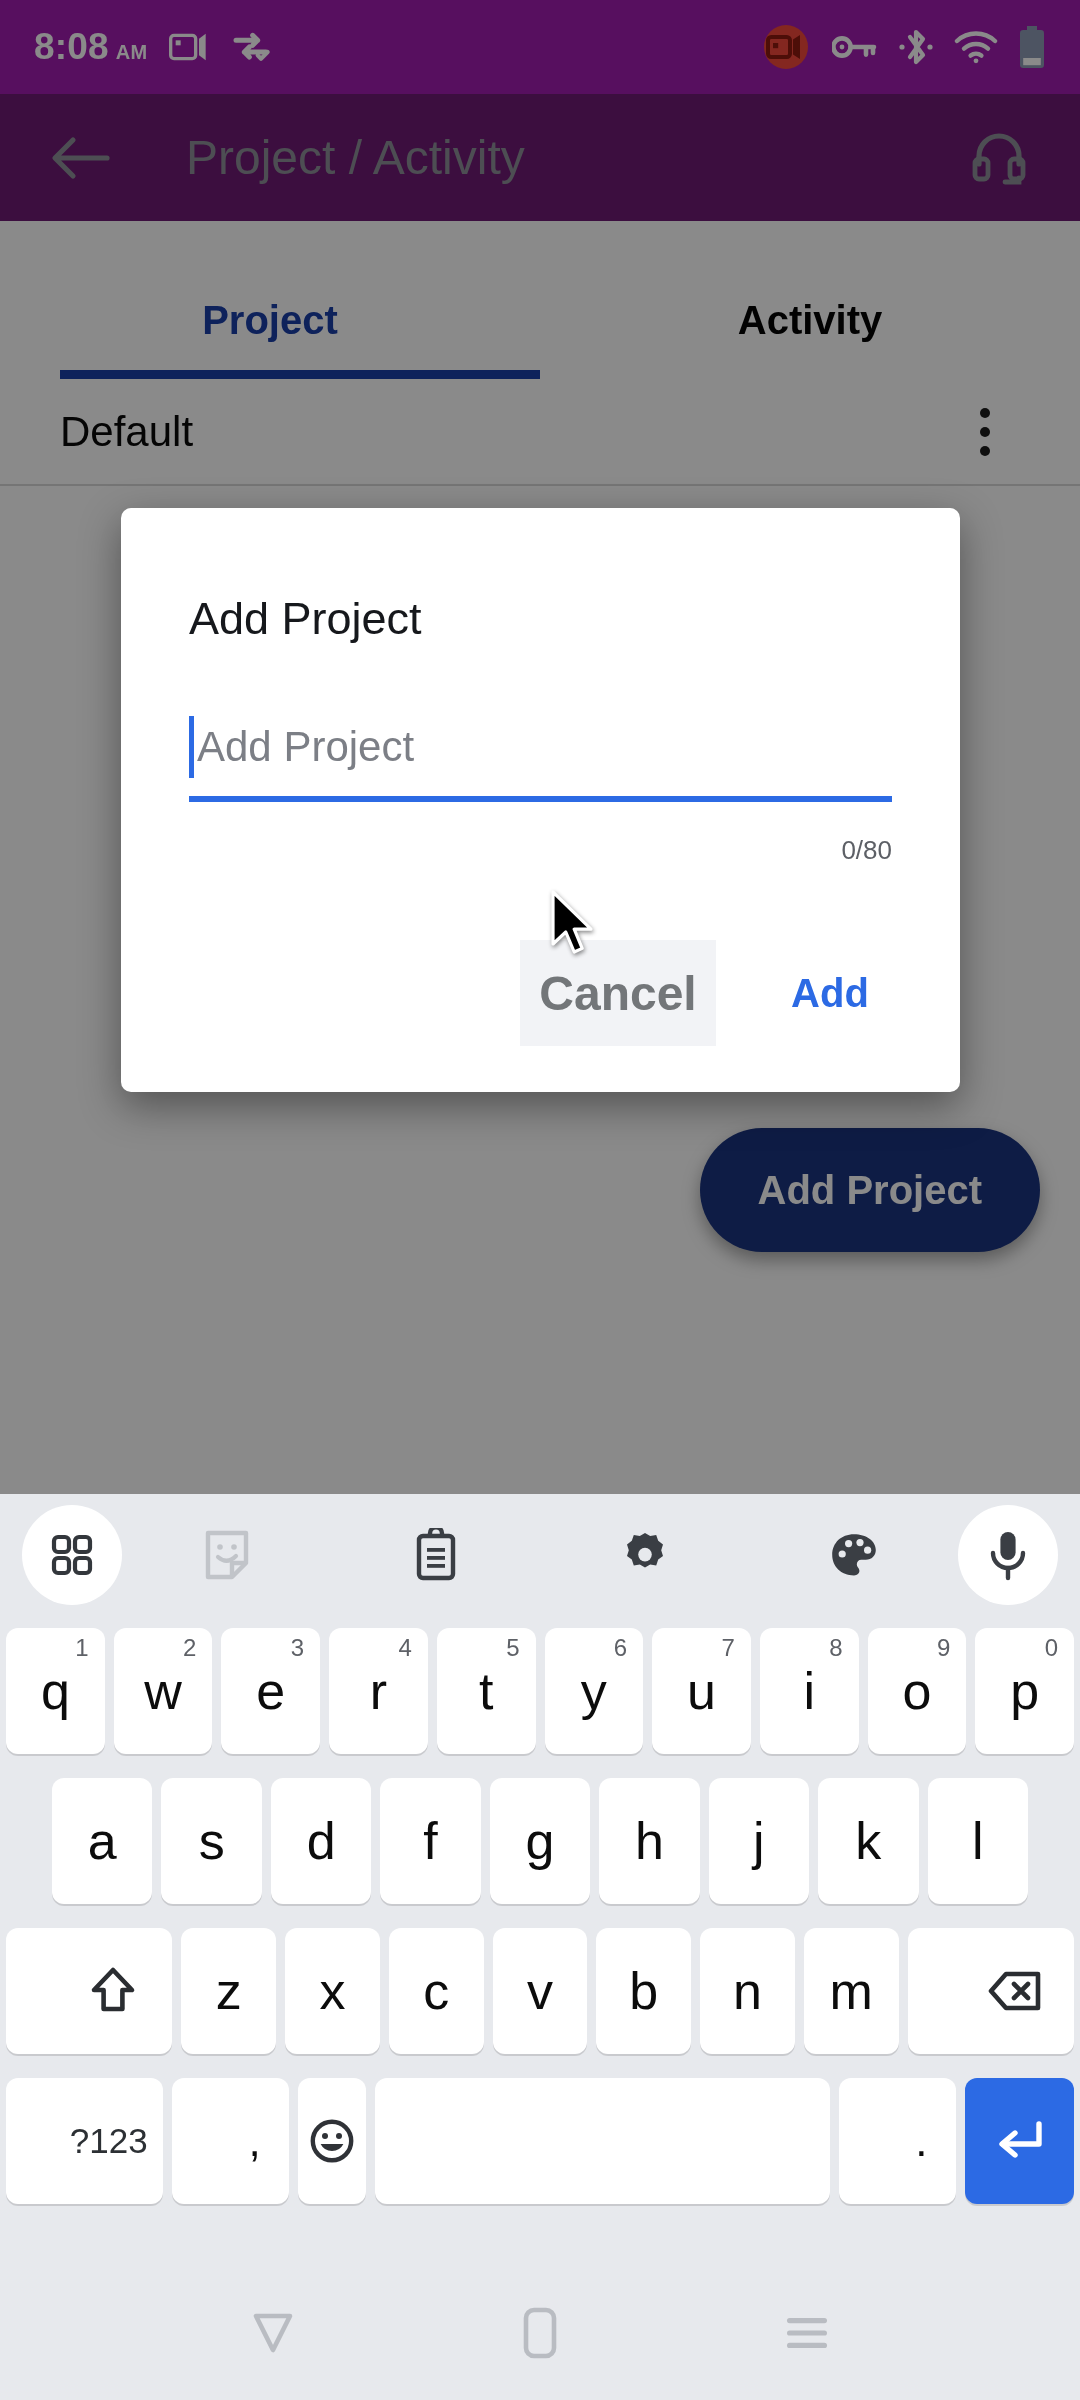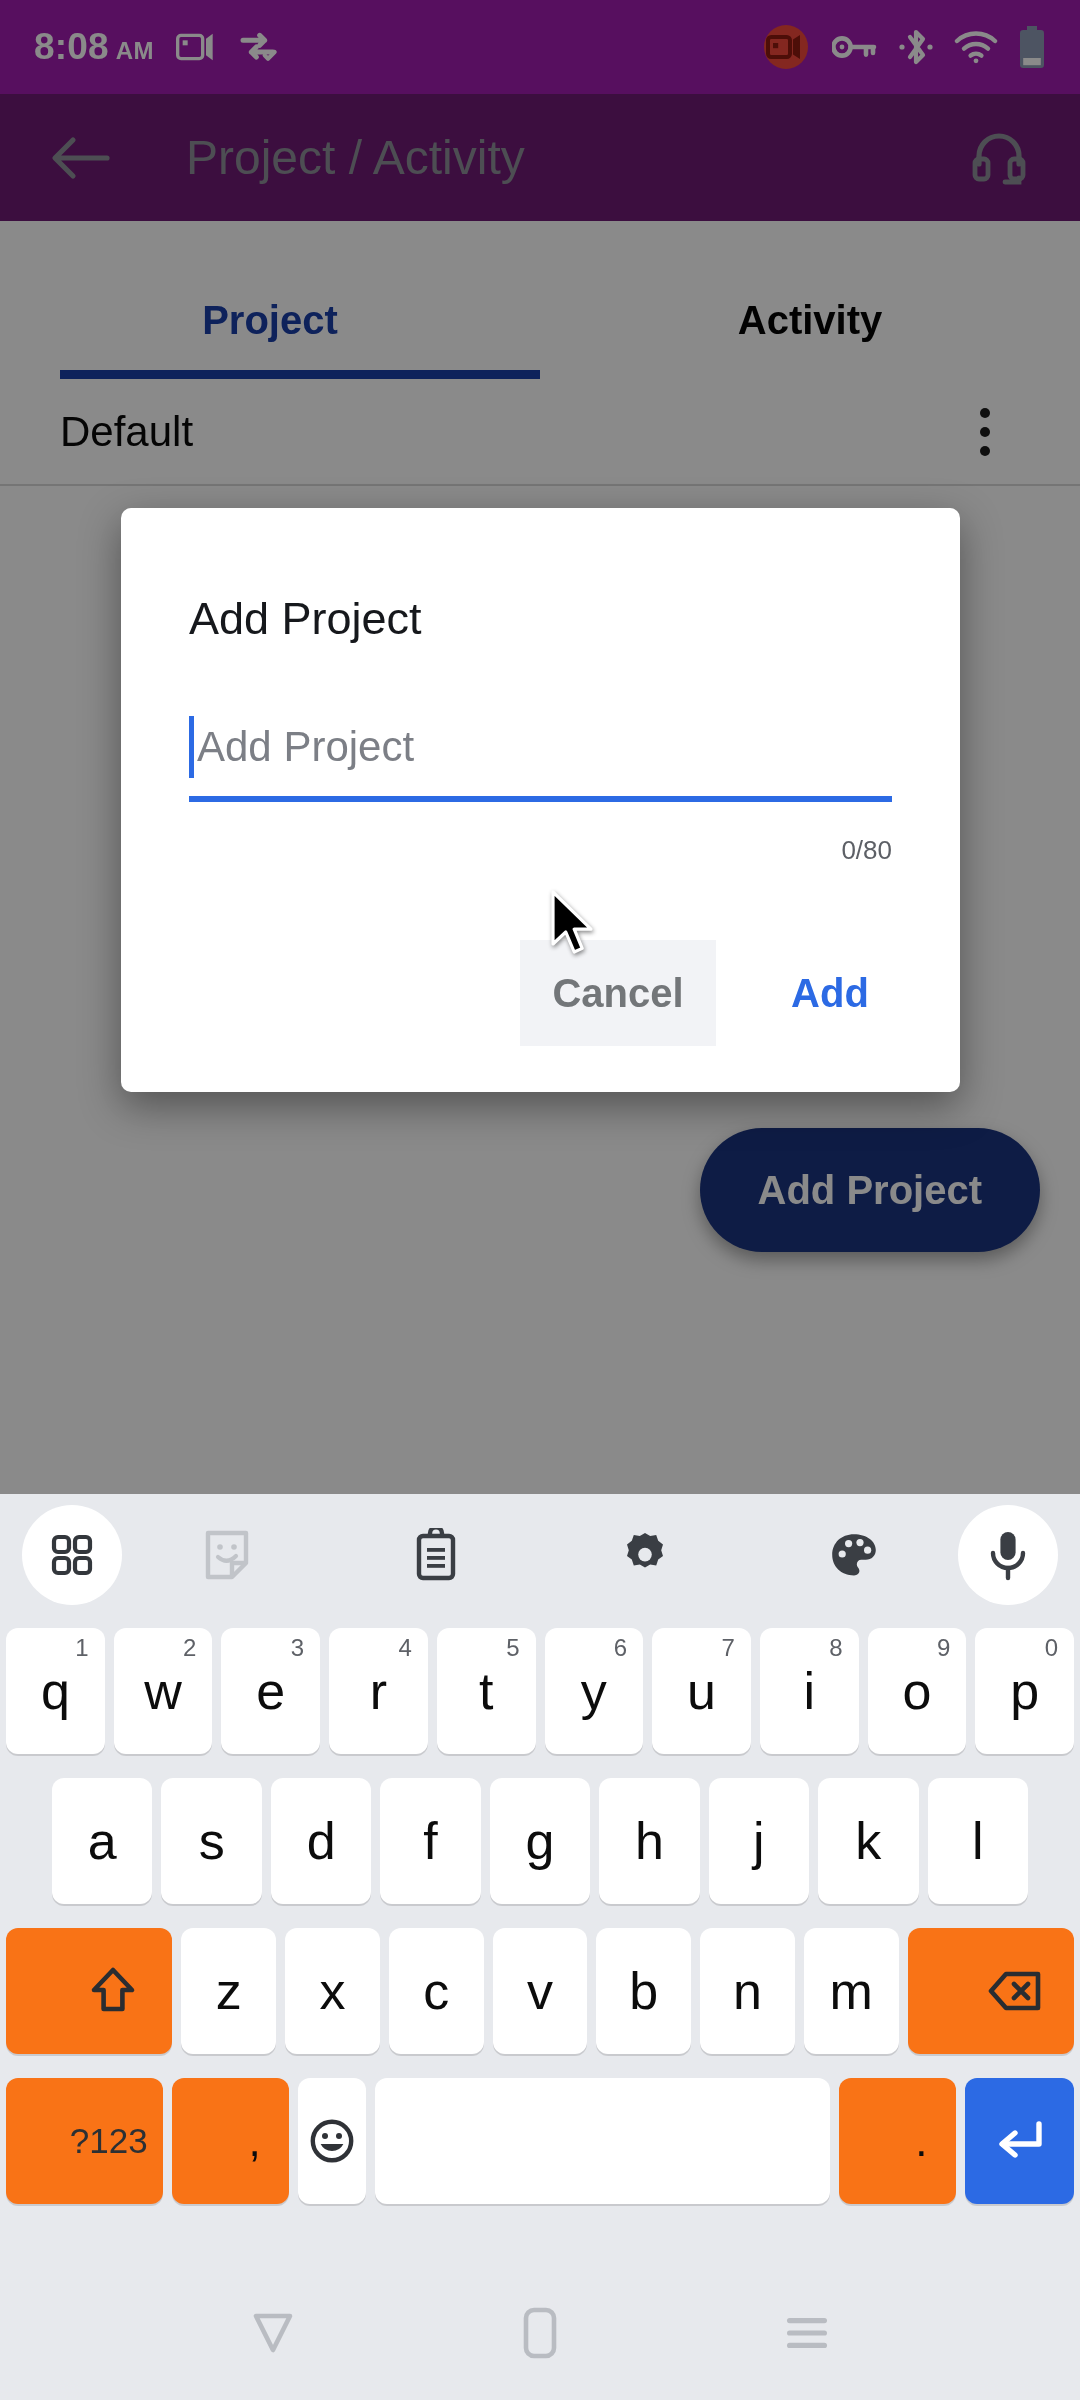--- a/index.html
+++ b/index.html
@@ -37,21 +37,21 @@
   .clock {
     color: #ffffff;
     font-size: 37px;
     font-weight: bold;
     letter-spacing: 0.2px;
     display: flex;
     align-items: baseline;
     gap: 7px;
   }
   .clock .ampm {
-    font-size: 24px;
+    font-size: 20px;
     font-weight: bold;
   }
   .status-right {
     display: flex;
     align-items: center;
     gap: 20px;
   }
   .sb-icon { display: block; }
 
   
@@ -240,21 +240,21 @@
     align-items: center;
   }
   #cancel-button {
     min-width: 196px;
     height: 106px;
     display: flex;
     align-items: center;
     justify-content: center;
     background: #f2f3f6;
     color: #737679;
-    font-size: 40px;
+    font-size: 48px;
     font-weight: bold;
     border: none;
     font-family: "Liberation Sans", sans-serif;
   }
   #add-button {
     min-width: 140px;
     height: 106px;
     margin-left: 44px;
     margin-right: 20px;
     display: flex;
@@ -337,21 +337,21 @@
     height: 126px;
     flex: 1 1 0;
   }
   .key .num {
     position: absolute;
     top: 6px;
     right: 16px;
     font-size: 24px;
     color: #5e6167;
   }
-  .key.grey { background: #f97316; padding-left: 48px; }
+  .key.grey { background: #ffffff; padding-left: 48px; }
   .key.blue { background: #2c6ae4; }
   .key.flexspace { flex: 5.2 1 0; }
   .key.flexsm { flex: 0.78 1 0; }
   .key.flexmd { flex: 1.25 1 0; }
   .key.numkey { font-size: 35px; color: #2c3034; font-weight: normal; }
   .key.punct { font-size: 44px; }
   #row2 { padding: 0 52px; }
   #nav-bar {
     position: absolute;
     left: 0; top: 2266px;

